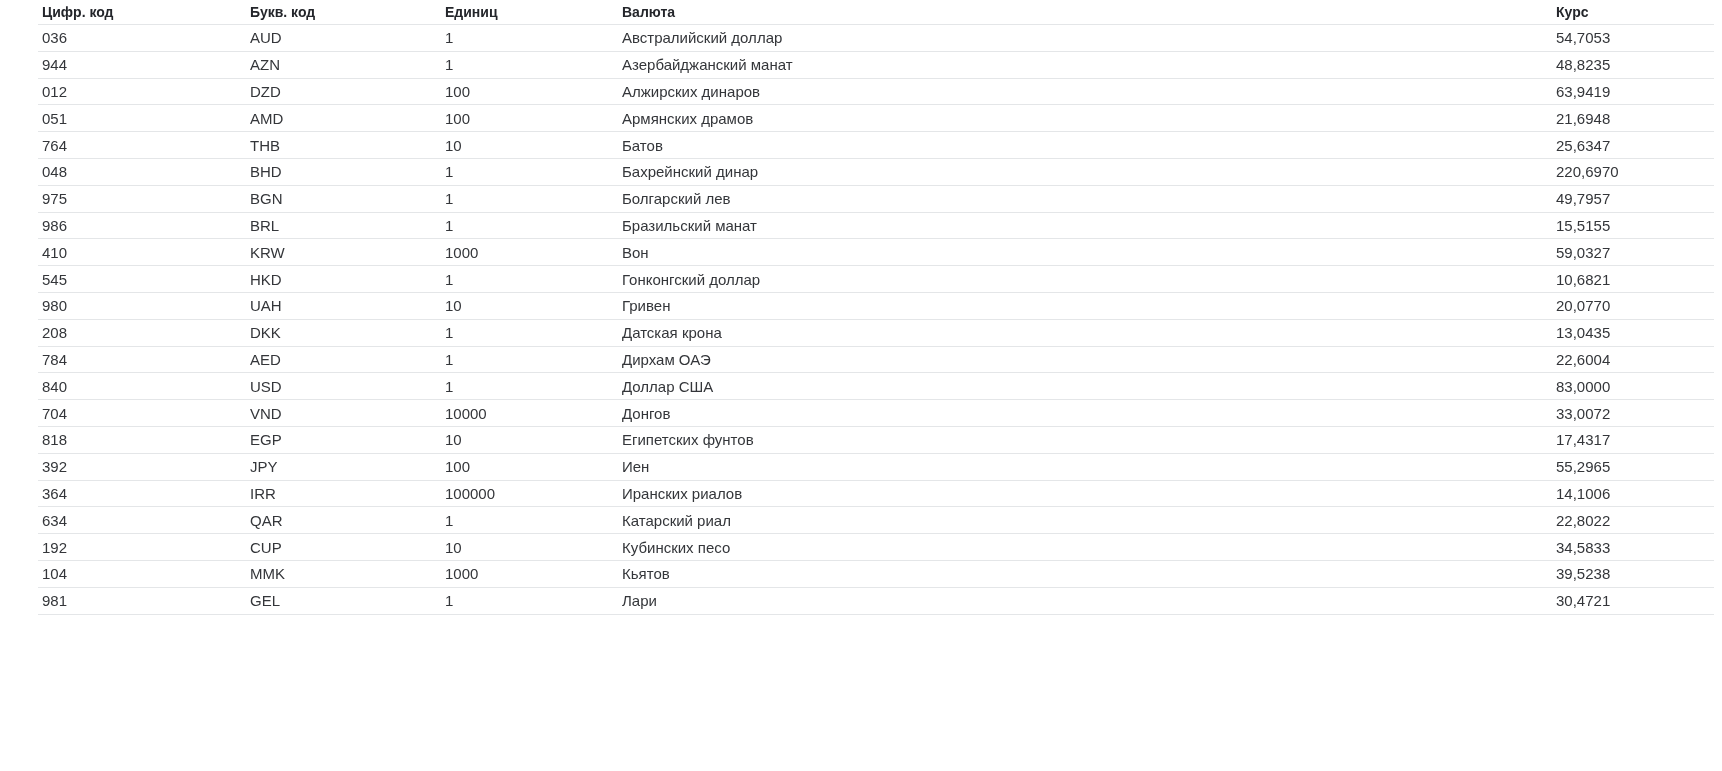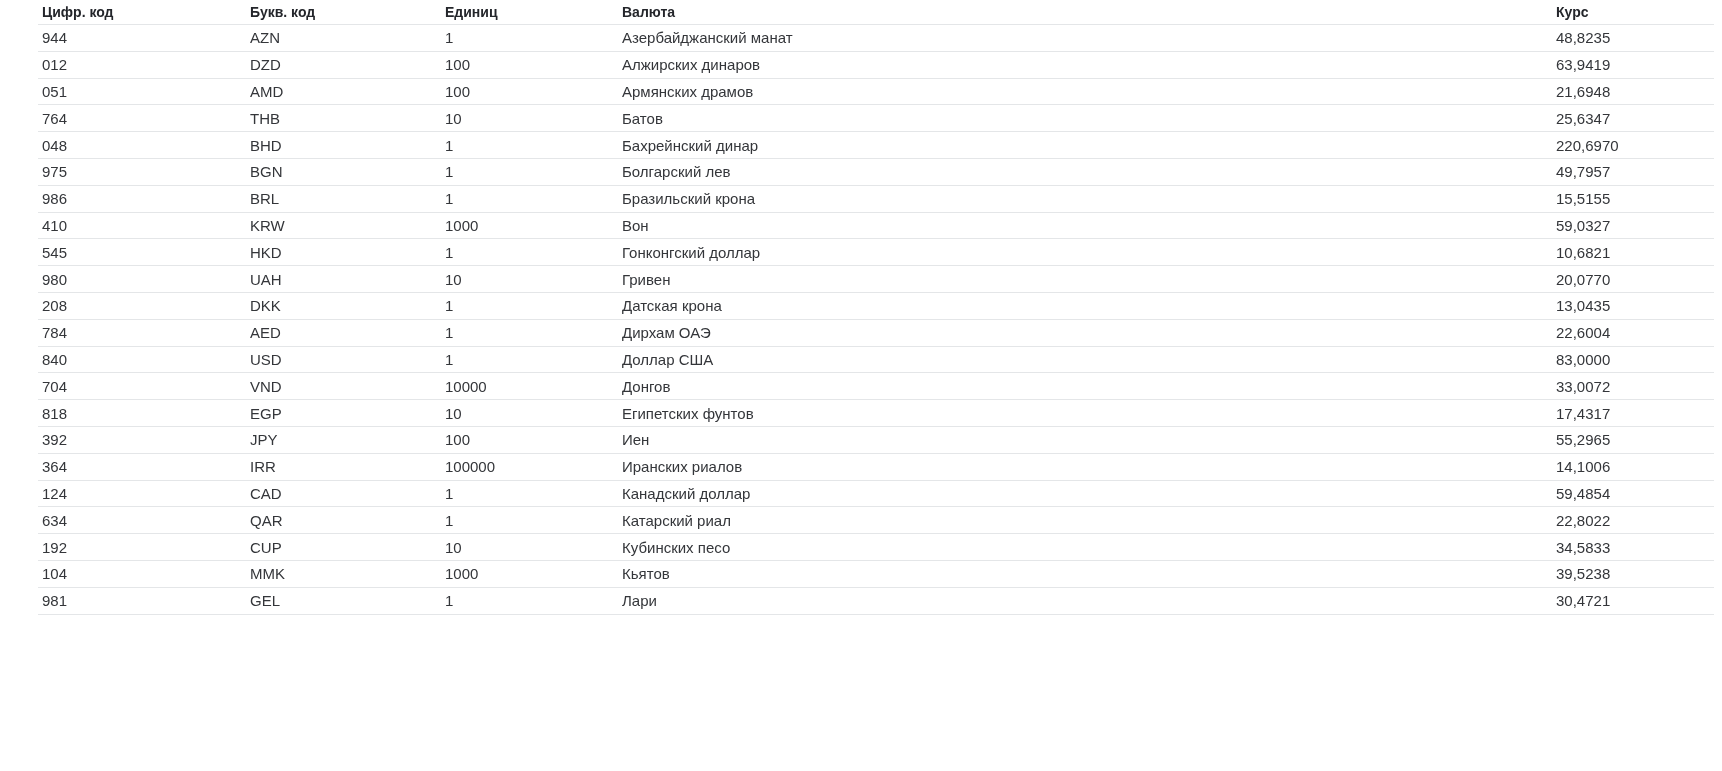--- a/index.html
+++ b/index.html
@@ -64,20 +64,27 @@
     <tr>
       <th>Цифр. код</th>
       <th>Букв. код</th>
       <th>Единиц</th>
       <th>Валюта</th>
       <th>Курс</th>
     </tr>
   </thead>
   <tbody id="rows">
       <tr>
+    <td>036</td>
+    <td>AUD</td>
+    <td>1</td>
+    <td>Австралийский доллар</td>
+    <td>54,7053</td>
+  </tr>
+      <tr>
     <td>944</td>
     <td>AZN</td>
     <td>1</td>
     <td>Азербайджанский манат</td>
     <td>48,8235</td>
   </tr>
       <tr>
     <td>012</td>
     <td>DZD</td>
     <td>100</td>
@@ -109,21 +116,21 @@
     <td>975</td>
     <td>BGN</td>
     <td>1</td>
     <td>Болгарский лев</td>
     <td>49,7957</td>
   </tr>
       <tr>
     <td>986</td>
     <td>BRL</td>
     <td>1</td>
-    <td>Бразильский крона</td>
+    <td>Бразильский манат</td>
     <td>15,5155</td>
   </tr>
       <tr>
     <td>410</td>
     <td>KRW</td>
     <td>1000</td>
     <td>Вон</td>
     <td>59,0327</td>
   </tr>
       <tr>
@@ -183,27 +190,20 @@
     <td>55,2965</td>
   </tr>
       <tr>
     <td>364</td>
     <td>IRR</td>
     <td>100000</td>
     <td>Иранских риалов</td>
     <td>14,1006</td>
   </tr>
       <tr>
-    <td>124</td>
-    <td>CAD</td>
-    <td>1</td>
-    <td>Канадский доллар</td>
-    <td>59,4854</td>
-  </tr>
-      <tr>
     <td>634</td>
     <td>QAR</td>
     <td>1</td>
     <td>Катарский риал</td>
     <td>22,8022</td>
   </tr>
       <tr>
     <td>192</td>
     <td>CUP</td>
     <td>10</td>

